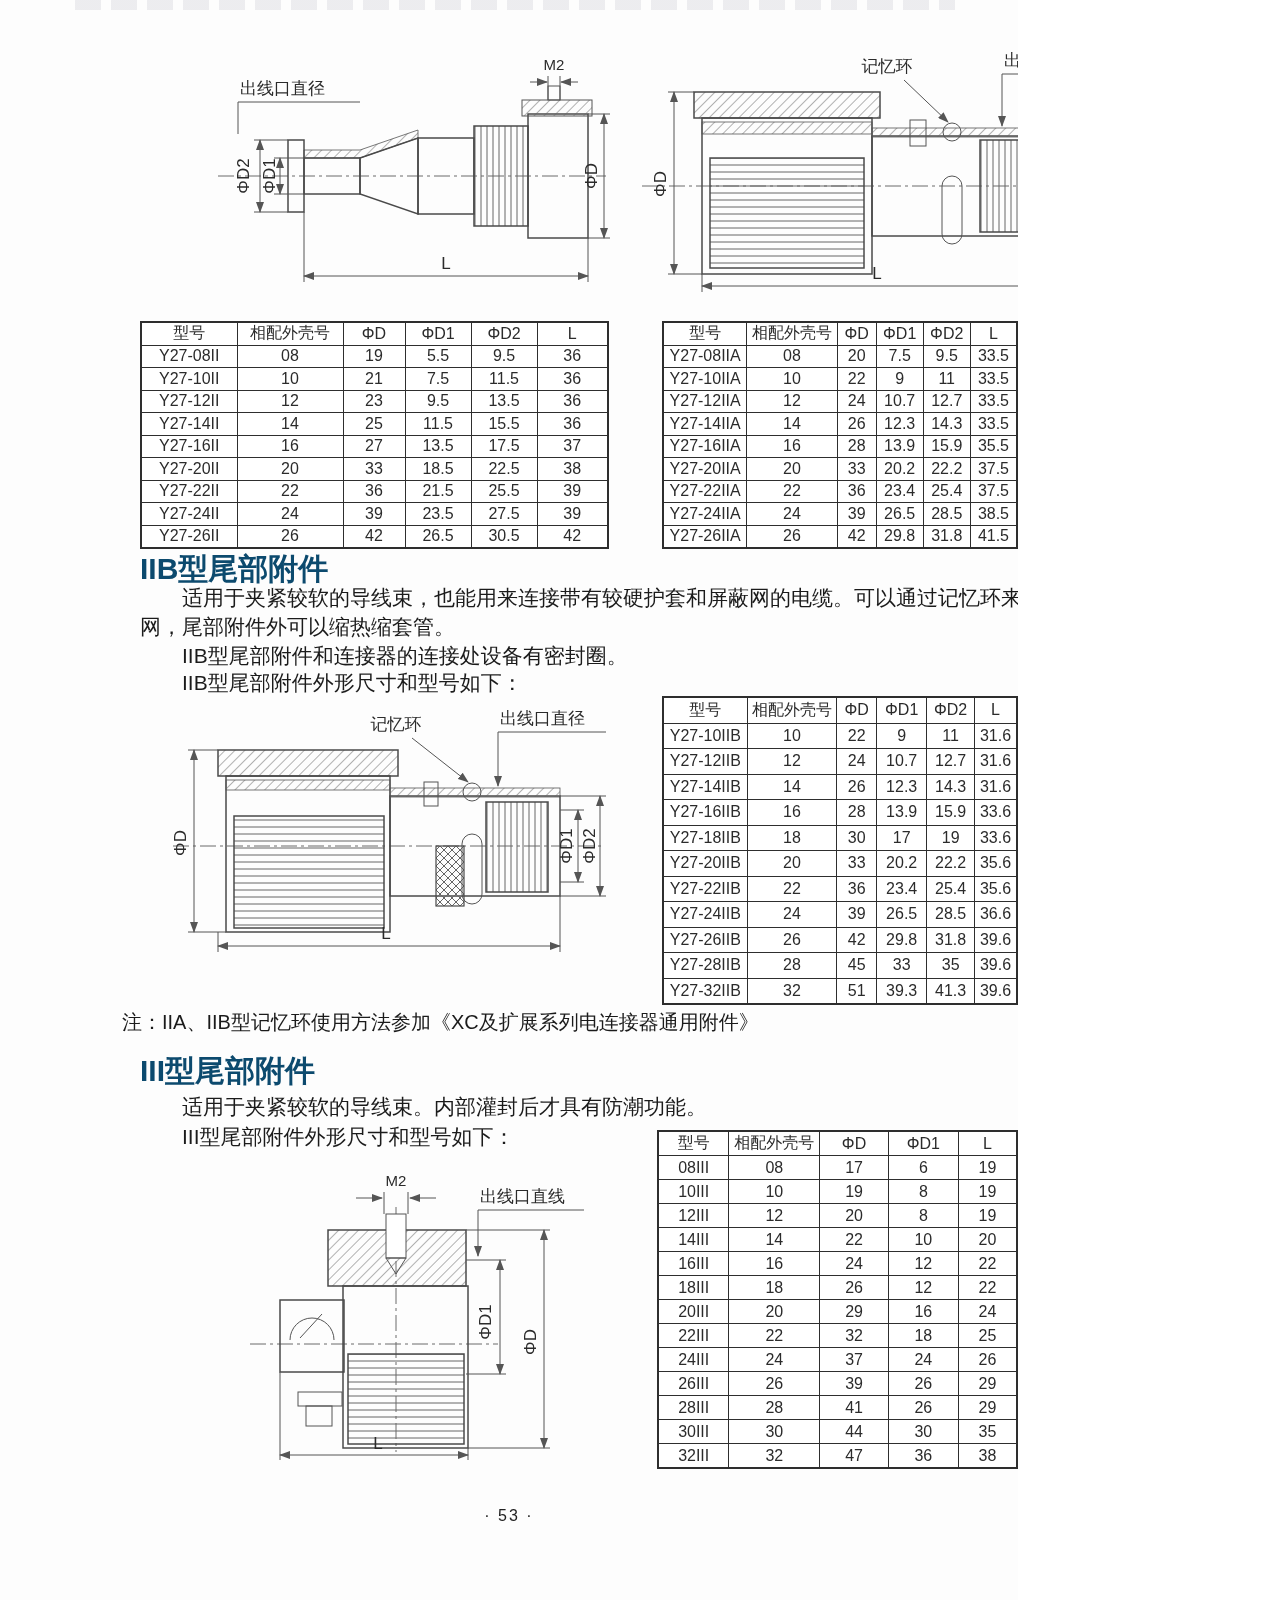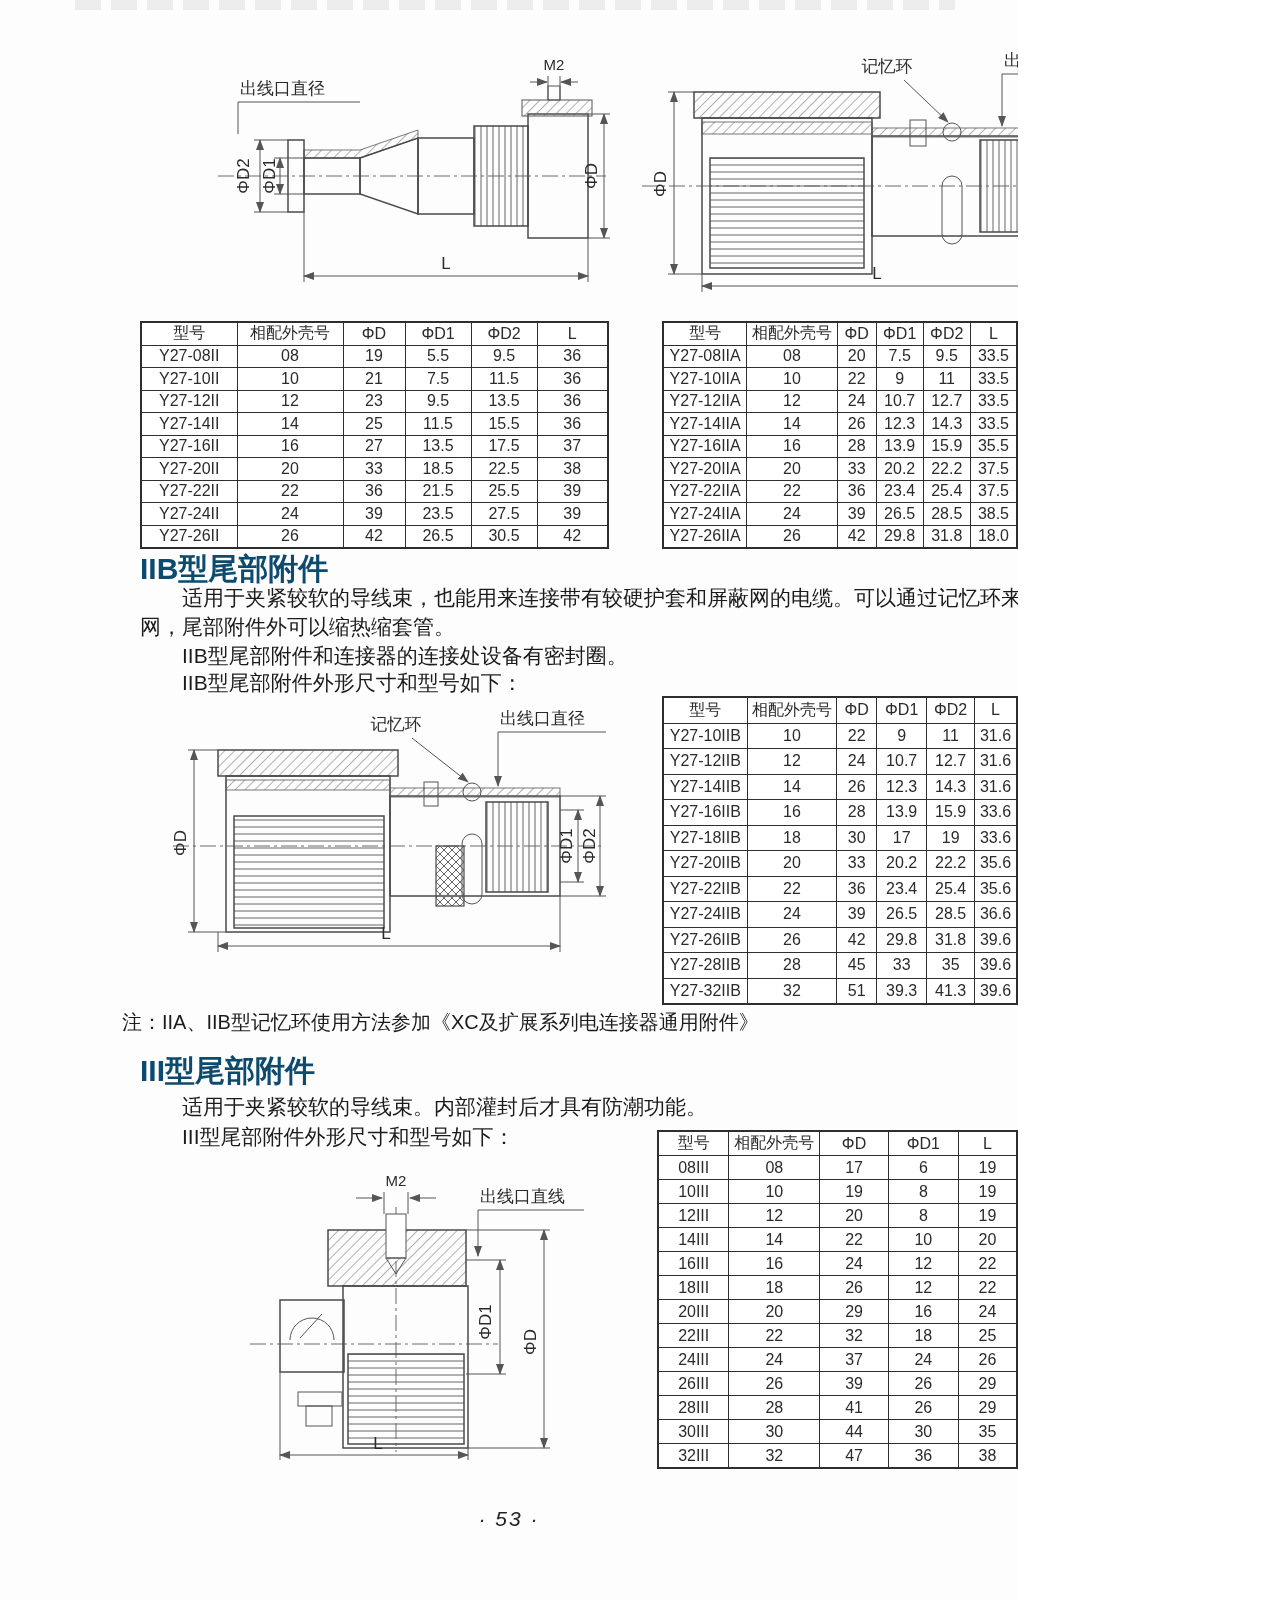--- a/index.html
+++ b/index.html
@@ -23,21 +23,21 @@
   .h2{position:absolute;font-size:30px;font-weight:bold;color:#0c4a6e;}
   .h-iib{left:140px;top:549px;}
   .h-iii{left:140px;top:1051px;}
   .para{position:absolute;font-size:21px;line-height:29px;color:#1b1b1b;text-indent:2em;}
   .p-iib-1{left:140px;top:583px;width:1006px;}
   .p-iib-2{left:140px;top:641px;width:1006px;}
   .p-iib-3{left:140px;top:668px;width:600px;}
   .p-note{left:122px;top:1008px;width:1010px;text-indent:0;font-size:20px;}
   .p-iii-1{left:140px;top:1092px;width:680px;}
   .p-iii-2{left:140px;top:1122px;width:600px;}
-  .page-num{position:absolute;left:0;right:0;top:1507px;text-align:center;font-size:21px;color:#222;letter-spacing:2px;font-style:italic;}
+  .page-num{position:absolute;left:0;right:0;top:1507px;text-align:center;font-size:16px;color:#222;letter-spacing:2px;}
   
   .dwg{position:absolute;}
   .d-ii{left:148px;top:36px;}
   .d-iia{left:612px;top:36px;}
   .d-iib{left:148px;top:698px;}
   .d-iii{left:228px;top:1162px;}
   .ol{stroke:#4a4a4a;stroke-width:1.5;fill:none;}
   .olt{stroke:#555;stroke-width:1;fill:none;}
   .cl{stroke:#6a6a6a;stroke-width:1;fill:none;stroke-dasharray:16 4 3 4;}
   .dim{stroke:#555;stroke-width:1;fill:none;}
@@ -333,21 +333,21 @@
           <td>26.5</td>
           <td>28.5</td>
           <td>38.5</td>
         </tr>
         <tr>
           <td>Y27-26IIA</td>
           <td>26</td>
           <td>42</td>
           <td>29.8</td>
           <td>31.8</td>
-          <td>18.0</td>
+          <td>41.5</td>
         </tr>
       </tbody>
     </table>
 
   <div class="h2 h-iib">IIB型尾部附件</div>
   <div class="para p-iib-2">IIB型尾部附件和连接器的连接处设备有密封圈。</div>
   <div class="para p-iib-1">适用于夹紧较软的导线束，也能用来连接带有较硬护套和屏蔽网的电缆。可以通过记忆环来压紧屏蔽网，尾部附件外可以缩热缩套管。</div>
   <div class="para p-iib-3">IIB型尾部附件外形尺寸和型号如下：</div>
 
   <svg class="dwg d-iib" width="465" height="266" viewBox="0 0 465 266">

